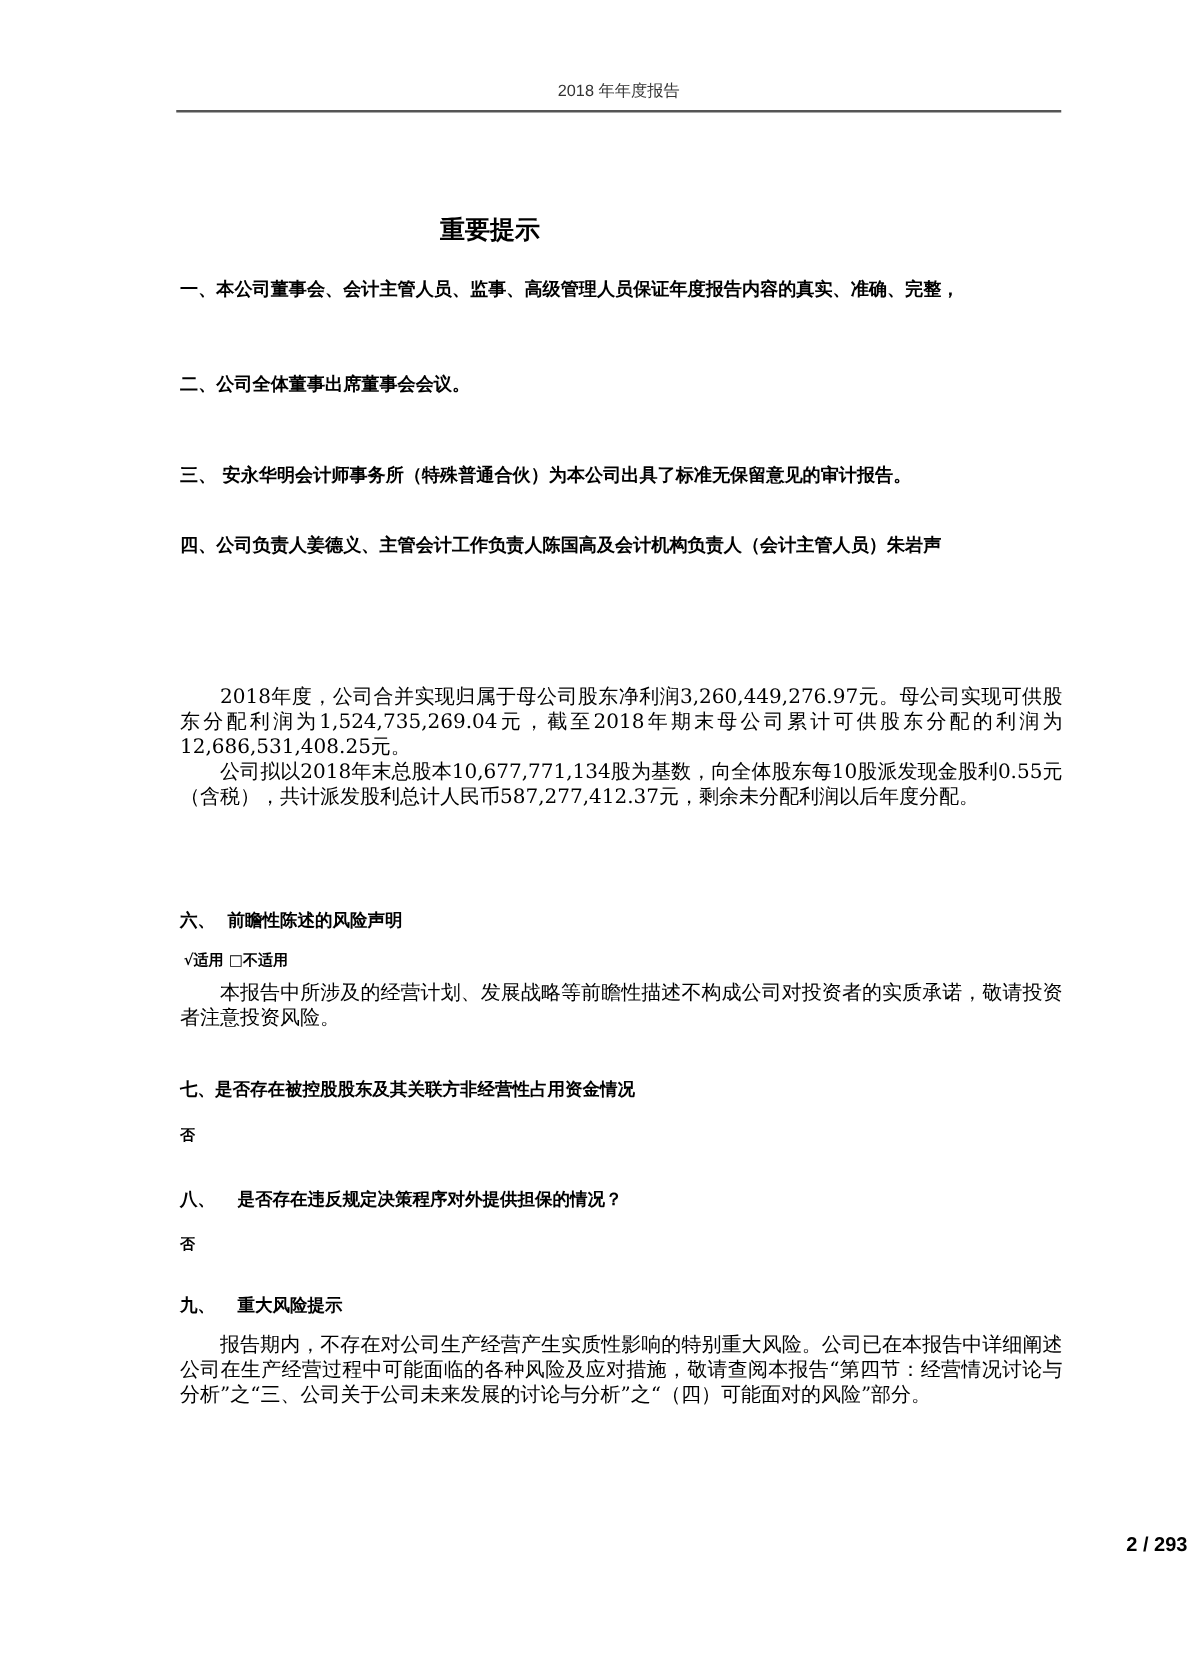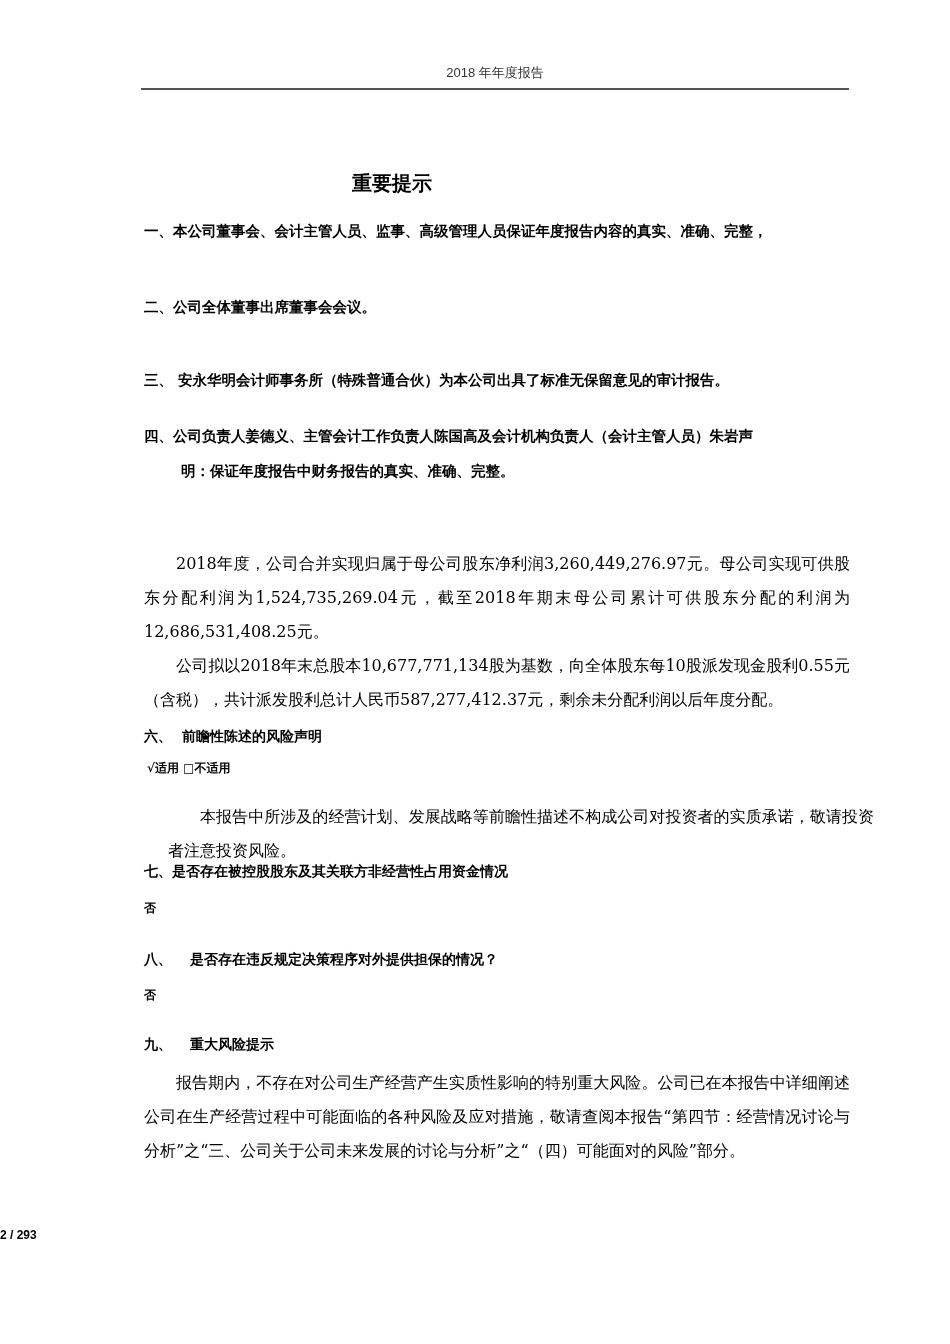--- a/index.html
+++ b/index.html
@@ -6,25 +6,25 @@
     body { width: 950px; height: 1344px; position: relative; overflow: hidden; color: #000; }
     .page { position: absolute; left: 0; top: 0; width: 950px; height: 1344px; border-radius: 17px; }
     .header { position: absolute; left: 141px; top: 64px; width: 708px; text-align: center;
       font-family: "Liberation Sans", sans-serif; font-size: 13px; color: #333; }
     .header-rule { position: absolute; left: 141px; top: 88px; width: 708px; height: 2px; background: #555; }
     .title { position: absolute; left: 0; top: 170px; width: 784px; text-align: center;
       font-family: "DejaVu Sans", sans-serif; font-weight: bold; font-size: 20px; }
     .h { position: absolute; left: 144px; font-family: "DejaVu Sans", sans-serif; font-weight: bold; font-size: 14.5px; white-space: nowrap; }
     .h2 { position: absolute; left: 144px; font-family: "DejaVu Sans", sans-serif; font-weight: bold; font-size: 14px; white-space: nowrap; }
     .indent-line { position: absolute; left: 181px; font-family: "DejaVu Sans", sans-serif; font-weight: bold; font-size: 14.5px; white-space: nowrap; }
-    .body { position: absolute; left: 144px; width: 706px; font-family: "DejaVu Serif", serif; font-size: 16px; line-height: 34px; text-align: justify; }
+    .body { position: absolute; left: 144px; width: 706px; font-family: "DejaVu Serif", serif; font-size: 16px; line-height: 20px; text-align: justify; }
     .body p { margin: 0; text-indent: 2em; }
     .plain { position: absolute; left: 144px; font-family: "DejaVu Serif", serif; font-size: 12px; white-space: nowrap; font-weight: bold; }
-    .footer { position: absolute; left: 0; top: 1228px; width: 950px; text-align: left;
-      font-family: "Liberation Sans", sans-serif; font-weight: bold; font-size: 12px; }
+    .footer { position: absolute; left: 0; top: 1228px; width: 950px; text-align: right;
+      font-family: "Liberation Sans", sans-serif; font-weight: bold; font-size: 16px; }
   </style>
 </head>
 <body>
 
 <div class="page">
   <div class="header">2018 年年度报告</div>
   <div class="header-rule"></div>
 
   <div class="title">重要提示</div>
 
@@ -36,35 +36,34 @@
     <span>二、</span><span>公司全体董事出席董事会会议。</span>
   </div>
 
   <div class="h" style="top:371px;">
     <span>三、</span><span style="white-space:pre;"> 安永华明会计师事务所（特殊普通合伙）为本公司出具了标准无保留意见的审计报告。</span>
   </div>
 
   <div class="h" style="top:427px;">
     <span>四、</span><span>公司负责人姜德义、主管会计工作负责人陈国高及会计机构负责人（会计主管人员）朱岩声</span>
   </div>
-  <div class="indent-line" style="top:462px;">明：保证年度报告中财务报告的真实、准确、完整。</div>
 
   <div class="body" style="top:547px;">
     <p>2018年度，公司合并实现归属于母公司股东净利润3,260,449,276.97元。母公司实现可供股东分配利润为1,524,735,269.04元，截至2018年期末母公司累计可供股东分配的利润为12,686,531,408.25元。</p>
     <p>公司拟以2018年末总股本10,677,771,134股为基数，向全体股东每10股派发现金股利0.55元（含税），共计派发股利总计人民币587,277,412.37元，剩余未分配利润以后年度分配。</p>
   </div>
 
   <div class="h2" style="top:728px;">
     <span>六、</span><span style="display:inline-block;width:10px;"></span><span>前瞻性陈述的风险声明</span>
   </div>
   <div class="plain" style="top:760px;left:147px;">
     <span>√适用</span>
     <span>□不适用</span>
   </div>
-  <div class="body" style="top:800px;margin-left:24px;">
+  <div class="body" style="top:784px;">
     <p>本报告中所涉及的经营计划、发展战略等前瞻性描述不构成公司对投资者的实质承诺，敬请投资者注意投资风险。</p>
   </div>
 
   <div class="h2" style="top:863px;">
     <span>七、</span><span>是否存在被控股股东及其关联方非经营性占用资金情况</span>
   </div>
   <div class="plain" style="top:900px;">否</div>
 
   <div class="h2" style="top:951px;">
     <span>八、</span><span style="display:inline-block;width:18px;"></span><span>是否存在违反规定决策程序对外提供担保的情况？</span>

